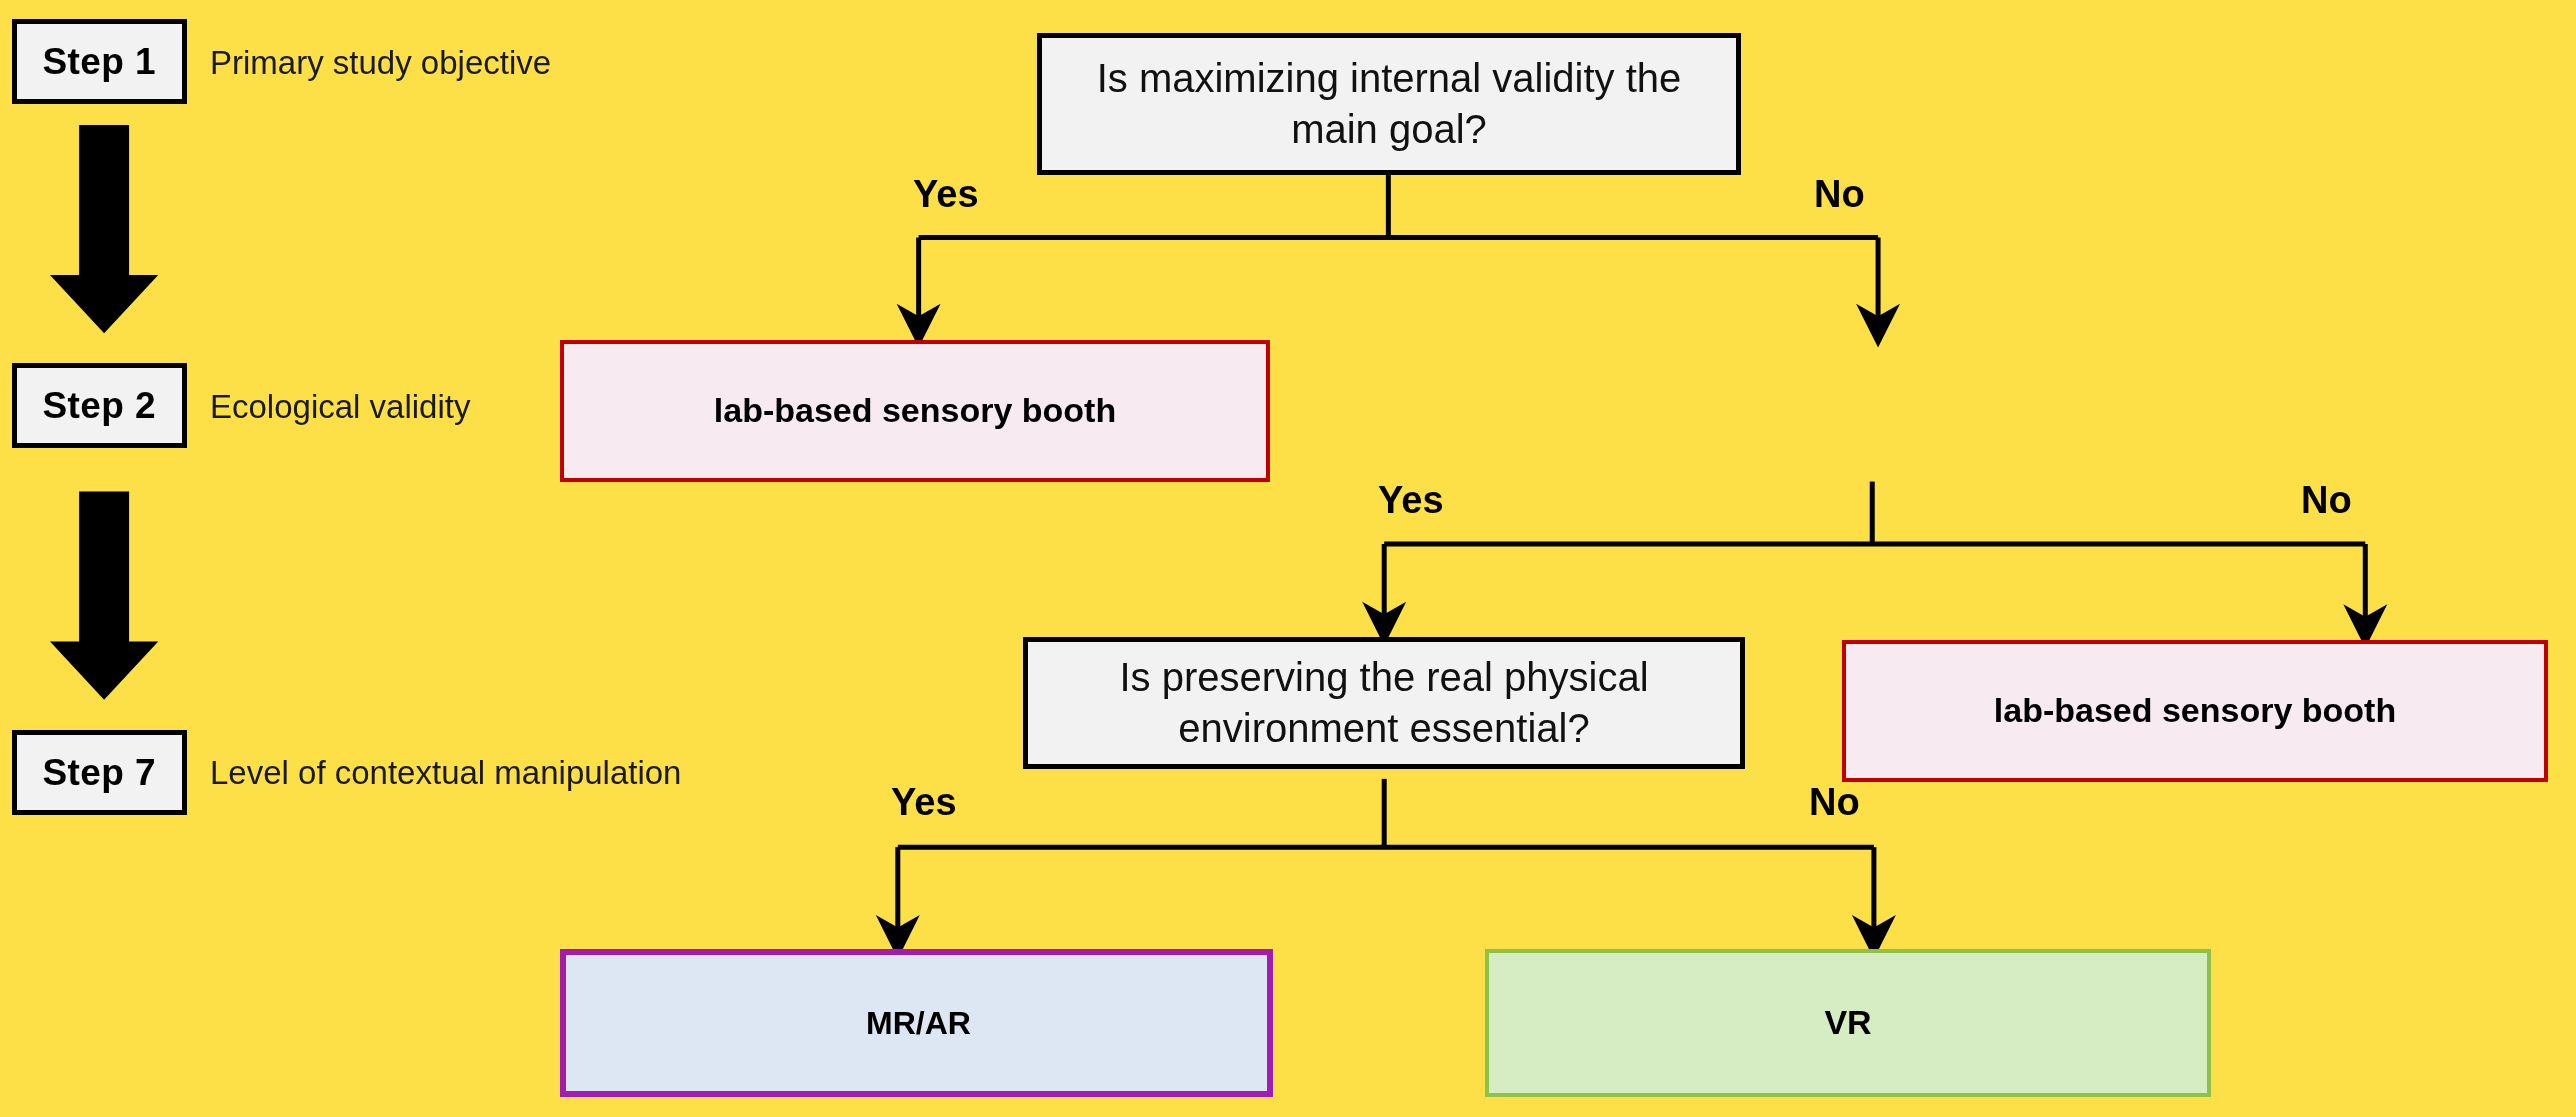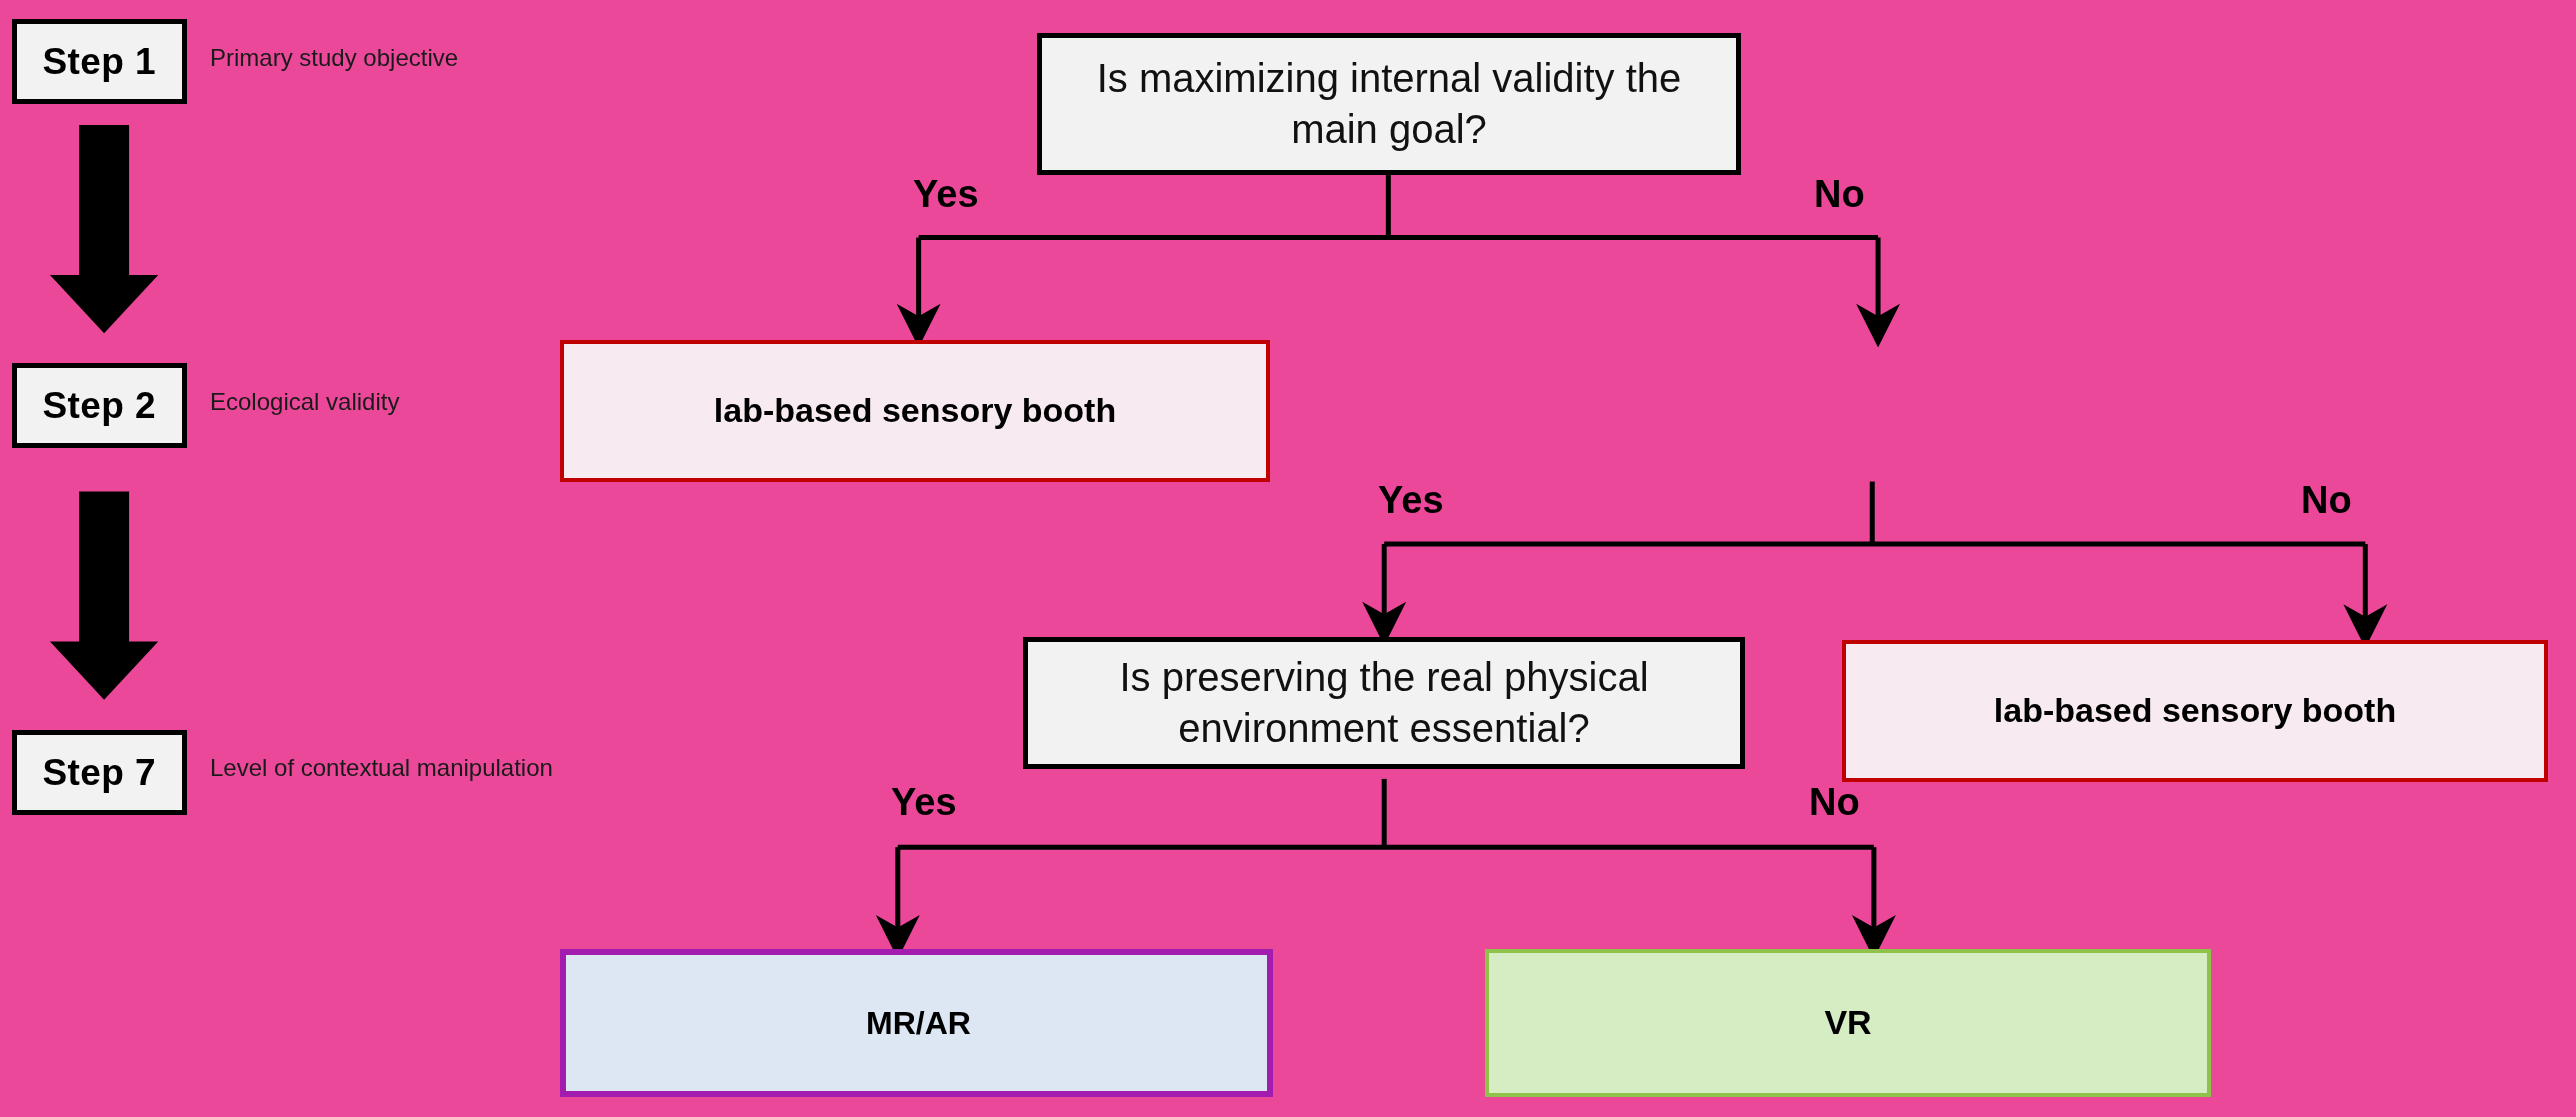--- a/index.html
+++ b/index.html
@@ -4,21 +4,21 @@
 <style>
   html, body {
     margin: 0;
     padding: 0;
     background: #ffffff;
   }
   #canvas {
     position: relative;
     width: 2576px;
     height: 1118px;
-    background: #ec4899;
+    background: #fde047;
     font-family: "Liberation Sans", sans-serif;
     overflow: hidden;
   }
   #wires {
     position: absolute;
     left: 0;
     top: 0;
     width: 2576px;
     height: 1118px;
     pointer-events: none;
@@ -32,21 +32,21 @@
     display: flex;
     align-items: center;
     justify-content: center;
     font-weight: bold;
     font-size: 37px;
     color: #000000;
     letter-spacing: 0.4px;
   }
   .step-caption {
     position: absolute;
-    font-size: 24px;
+    font-size: 33px;
     color: #1a1a1a;
     white-space: nowrap;
     line-height: 1;
   }
   
   .node {
     position: absolute;
     box-sizing: border-box;
     display: flex;
     align-items: center;

